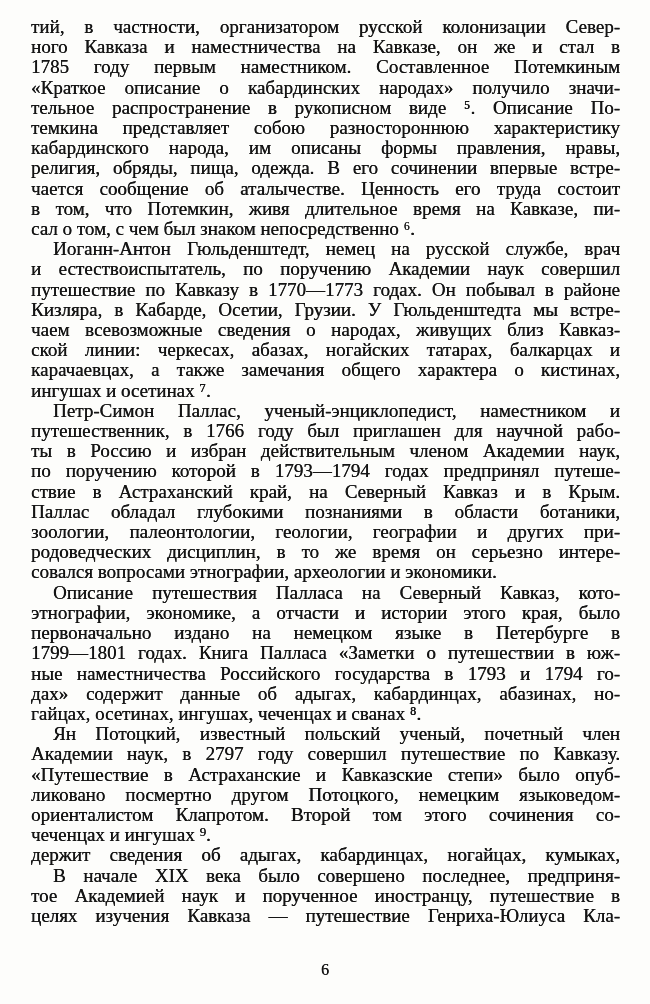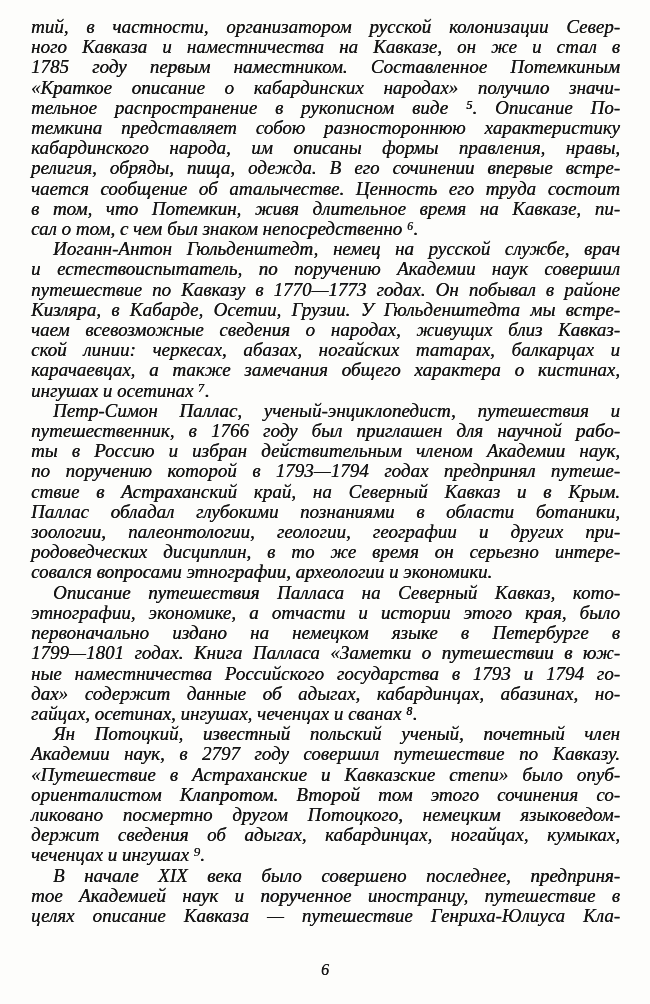--- a/index.html
+++ b/index.html
@@ -1,15 +1,15 @@
 <!DOCTYPE html>
 <html lang="ru"><head>
 <meta charset="utf-8">
 <style>
-  * { margin: 0; padding: 0; box-sizing: border-box; font-style: italic; }
+  * { margin: 0; padding: 0; box-sizing: border-box; }
   html, body { width: 650px; height: 1004px; }
   body {
     background: #fdfdfb;
     color: #151515;
     font-family: "Liberation Serif", "DejaVu Serif", serif;
     position: relative;
     overflow: hidden;
   }
   .page {
     position: absolute;
@@ -65,21 +65,21 @@
         <div class="ln indent">Иоганн-Антон Гюльденштедт, немец на русской службе, врач</div>
         <div class="ln">и естествоиспытатель, по поручению Академии наук совершил</div>
         <div class="ln">путешествие по Кавказу в 1770—1773 годах. Он побывал в районе</div>
         <div class="ln">Кизляра, в Кабарде, Осетии, Грузии. У Гюльденштедта мы встре-</div>
         <div class="ln">чаем всевозможные сведения о народах, живущих близ Кавказ-</div>
         <div class="ln">ской линии: черкесах, абазах, ногайских татарах, балкарцах и</div>
         <div class="ln">карачаевцах, а также замечания общего характера о кистинах,</div>
         <div class="ln last">ингушах и осетинах ⁷.</div>
       </div>
       <div class="paragraph">
-        <div class="ln indent">Петр-Симон Паллас, ученый-энциклопедист, путешествия и</div>
+        <div class="ln indent">Петр-Симон Паллас, ученый-энциклопедист, наместником и</div>
         <div class="ln">путешественник, в 1766 году был приглашен для научной рабо-</div>
         <div class="ln">ты в Россию и избран действительным членом Академии наук,</div>
         <div class="ln">по поручению которой в 1793—1794 годах предпринял путеше-</div>
         <div class="ln">ствие в Астраханский край, на Северный Кавказ и в Крым.</div>
         <div class="ln">Паллас обладал глубокими познаниями в области ботаники,</div>
         <div class="ln">зоологии, палеонтологии, геологии, географии и других при-</div>
         <div class="ln">родоведческих дисциплин, в то же время он серьезно интере-</div>
         <div class="ln last">совался вопросами этнографии, археологии и экономики.</div>
       </div>
       <div class="paragraph">
@@ -88,25 +88,25 @@
         <div class="ln">первоначально издано на немецком языке в Петербурге в</div>
         <div class="ln">1799—1801 годах. Книга Палласа «Заметки о путешествии в юж-</div>
         <div class="ln">ные наместничества Российского государства в 1793 и 1794 го-</div>
         <div class="ln">дах» содержит данные об адыгах, кабардинцах, абазинах, но-</div>
         <div class="ln last">гайцах, осетинах, ингушах, чеченцах и сванах ⁸.</div>
       </div>
       <div class="paragraph">
         <div class="ln indent">Ян Потоцкий, известный польский ученый, почетный член</div>
         <div class="ln">Академии наук, в 2797 году совершил путешествие по Кавказу.</div>
         <div class="ln">«Путешествие в Астраханские и Кавказские степи» было опуб-</div>
+        <div class="ln">ликовано посмертно другом Потоцкого, немецким языковедом-</div>
         <div class="ln">ориенталистом Клапротом. Второй том этого сочинения со-</div>
-        <div class="ln">ликовано посмертно другом Потоцкого, немецким языковедом-</div>
+        <div class="ln last">чеченцах и ингушах ⁹.</div>
         <div class="ln">держит сведения об адыгах, кабардинцах, ногайцах, кумыках,</div>
-        <div class="ln last">чеченцах и ингушах ⁹.</div>
       </div>
       <div class="paragraph">
         <div class="ln indent">В начале XIX века было совершено последнее, предприня-</div>
         <div class="ln">тое Академией наук и порученное иностранцу, путешествие в</div>
-        <div class="ln">целях описание Кавказа — путешествие Генриха-Юлиуса Кла-</div>
+        <div class="ln">целях изучения Кавказа — путешествие Генриха-Юлиуса Кла-</div>
       </div>
     </div>
   <div class="page-number">6</div>
 </div>
 
 </body></html>

